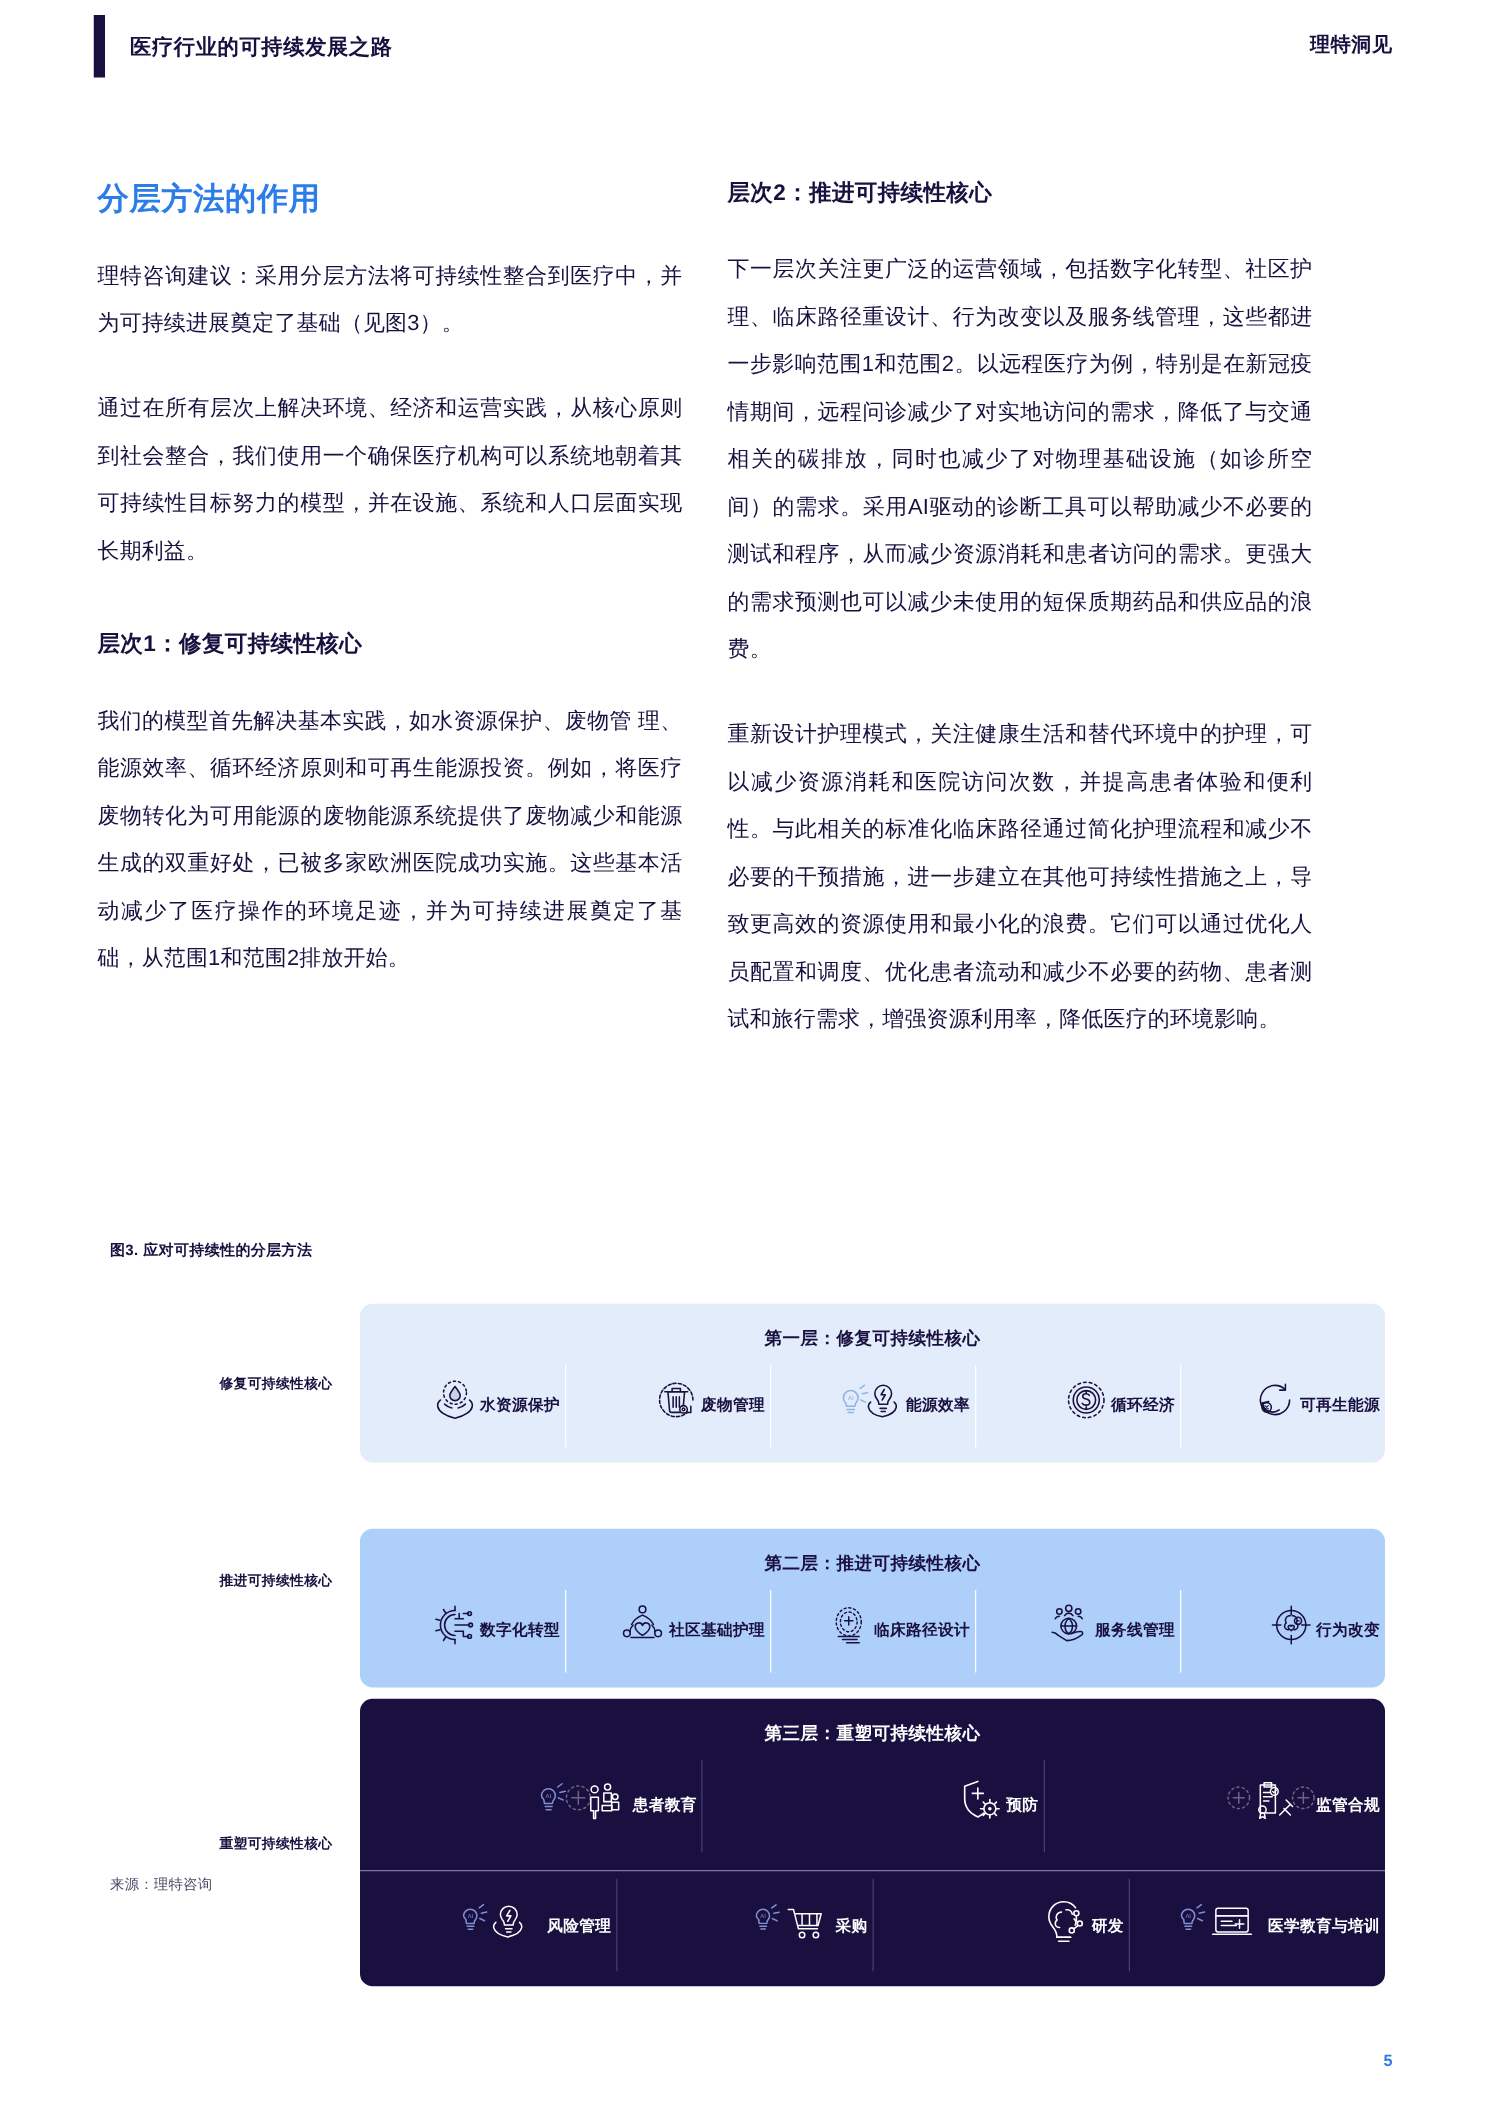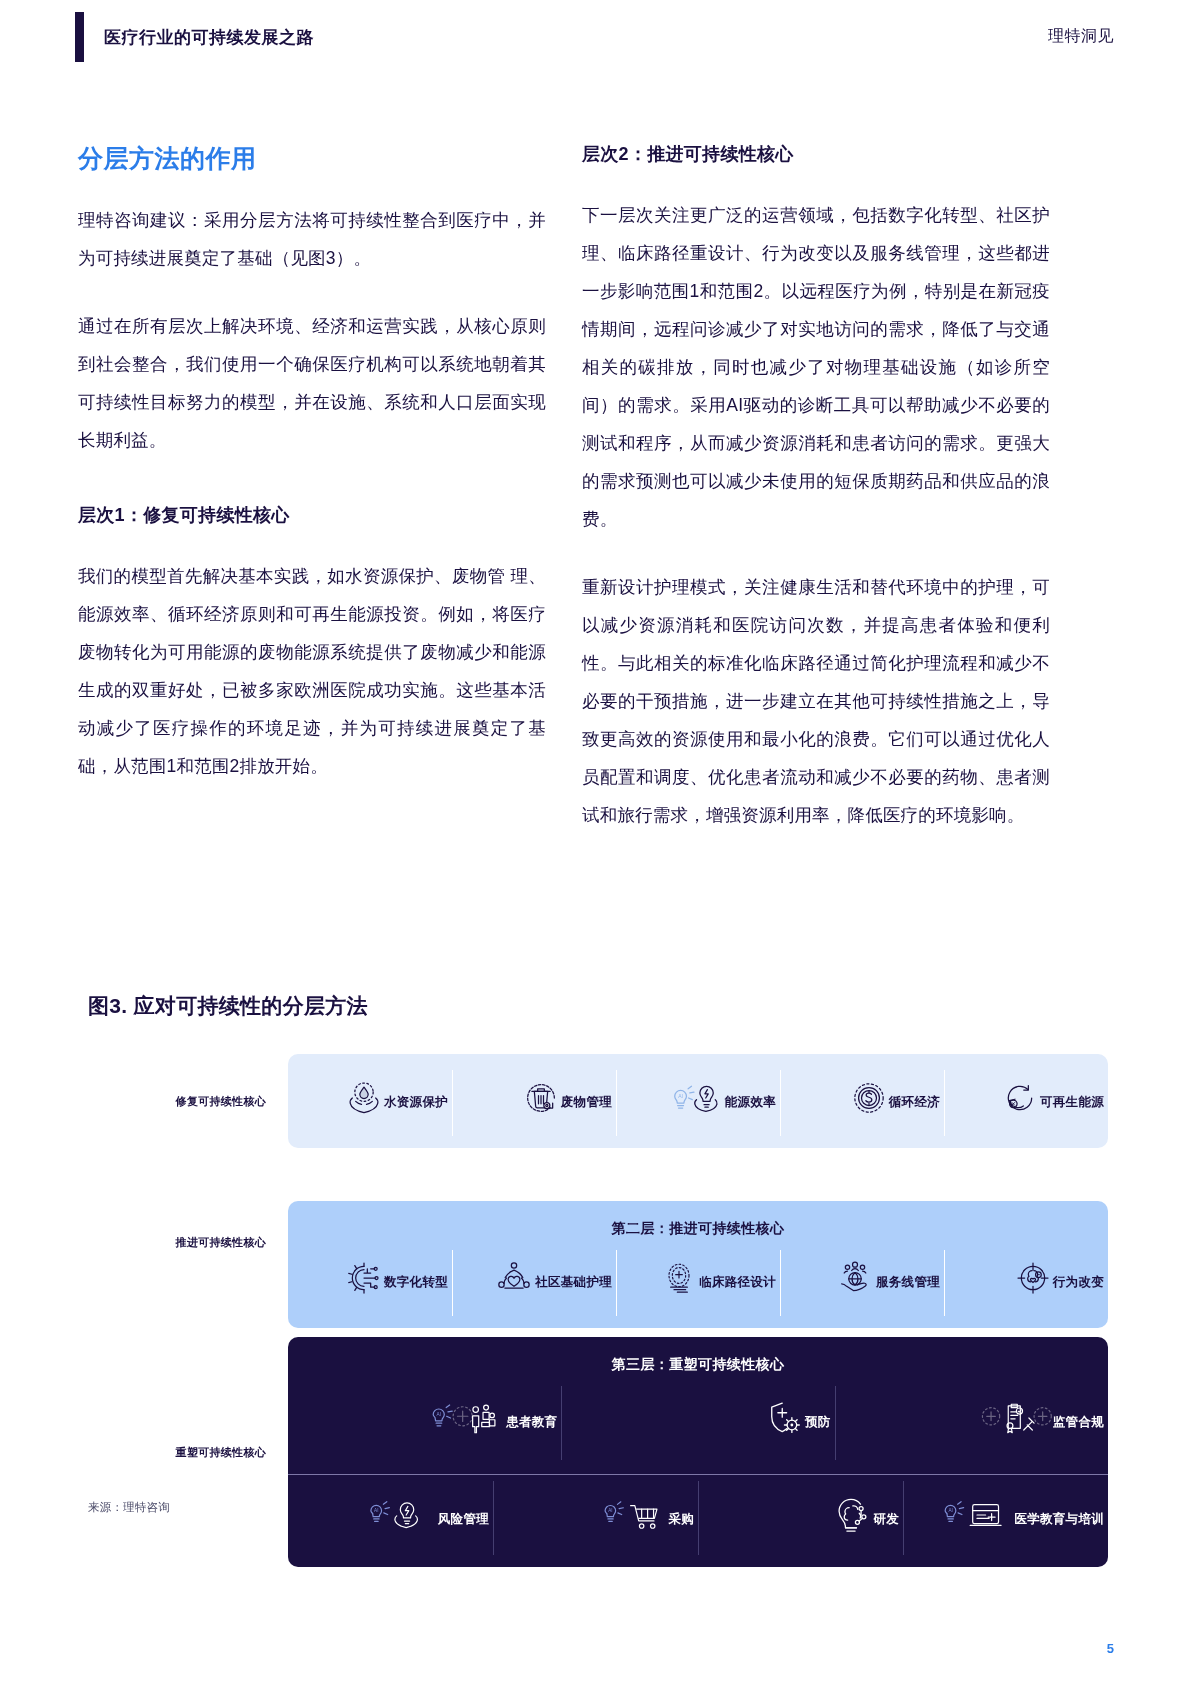--- a/index.html
+++ b/index.html
@@ -20,21 +20,21 @@
     position: absolute; left: 75px; top: 12px; width: 9px; height: 50px;
     background: #1a1040;
   }
   .header-title {
     position: absolute; left: 104px; top: 26px;
     font-size: 17px; font-weight: bold; color: #1a1040;
     letter-spacing: 0.5px;
   }
   .header-right {
     position: absolute; right: 75px; top: 26px;
-    font-size: 16px; font-weight: normal; color: #1a1040;
+    font-size: 16px; font-weight: bold; color: #1a1040;
     letter-spacing: 0.5px;
   }
 
   
   .col { position: absolute; width: 468px; }
   .col-left  { left: 78px;  top: 142px; }
   .col-right { left: 582px; top: 142px; }
 
   h2.section-head {
     font-size: 25px; font-weight: bold; color: #2b7de9;
@@ -48,21 +48,21 @@
   p.body {
     font-size: 17.5px; line-height: 38px; color: #1a1040;
     margin-bottom: 30px; text-align: justify;
     letter-spacing: 0.2px;
   }
   p.body.tight { margin-bottom: 0; }
 
   
   .figure { position: absolute; left: 88px; top: 992px; width: 1020px; }
   .fig-caption {
-    font-size: 21px; font-weight: bold; color: #1a1040;
+    font-size: 12px; font-weight: bold; color: #1a1040;
     margin-bottom: 34px; letter-spacing: 0.3px;
   }
   .fig-body { position: relative; width: 1020px; }
 
   .band-row { position: relative; display: flex; align-items: stretch; }
   .band-label {
     width: 200px; flex: 0 0 200px;
     display: flex; align-items: center; justify-content: flex-end;
     padding-right: 22px;
     font-size: 11px; font-weight: bold; color: #1a1040;
@@ -147,20 +147,21 @@
   </div>
 
   <div class="figure">
     <div class="fig-caption">图3. 应对可持续性的分层方法</div>
 
     <div class="fig-body">
 
       <div class="band-row">
         <div class="band-label">修复可持续性核心</div>
         <div class="band band-1">
+          <div class="band-title">第一层：修复可持续性核心</div>
           <div class="cells">
 
             <div class="cell">
               <span class="cell-icon">
                 <svg width="40" height="40" viewBox="0 0 48 48" fill="none" stroke="#1a1040" stroke-width="1.5" stroke-linecap="round" stroke-linejoin="round">
                   <circle cx="24" cy="17" r="11" stroke-dasharray="2 3"></circle>
                   <path d="M24 11c3 4 5 6.2 5 8.6a5 5 0 0 1-10 0c0-2.4 2-4.6 5-8.6z" fill="#1a1040" fill-opacity="0.12"></path>
                   <path d="M10 24c-2 1.5-3 4-2.5 6.5 1 4.5 7 9 16.5 11 9.5-2 15.5-6.5 16.5-11 .5-2.5-.5-5-2.5-6.5"></path>
                   <path d="M14 28c2 2 4.5 3.2 7 3.6M34 28c-2 2-4.5 3.2-7 3.6"></path>
                 </svg>

